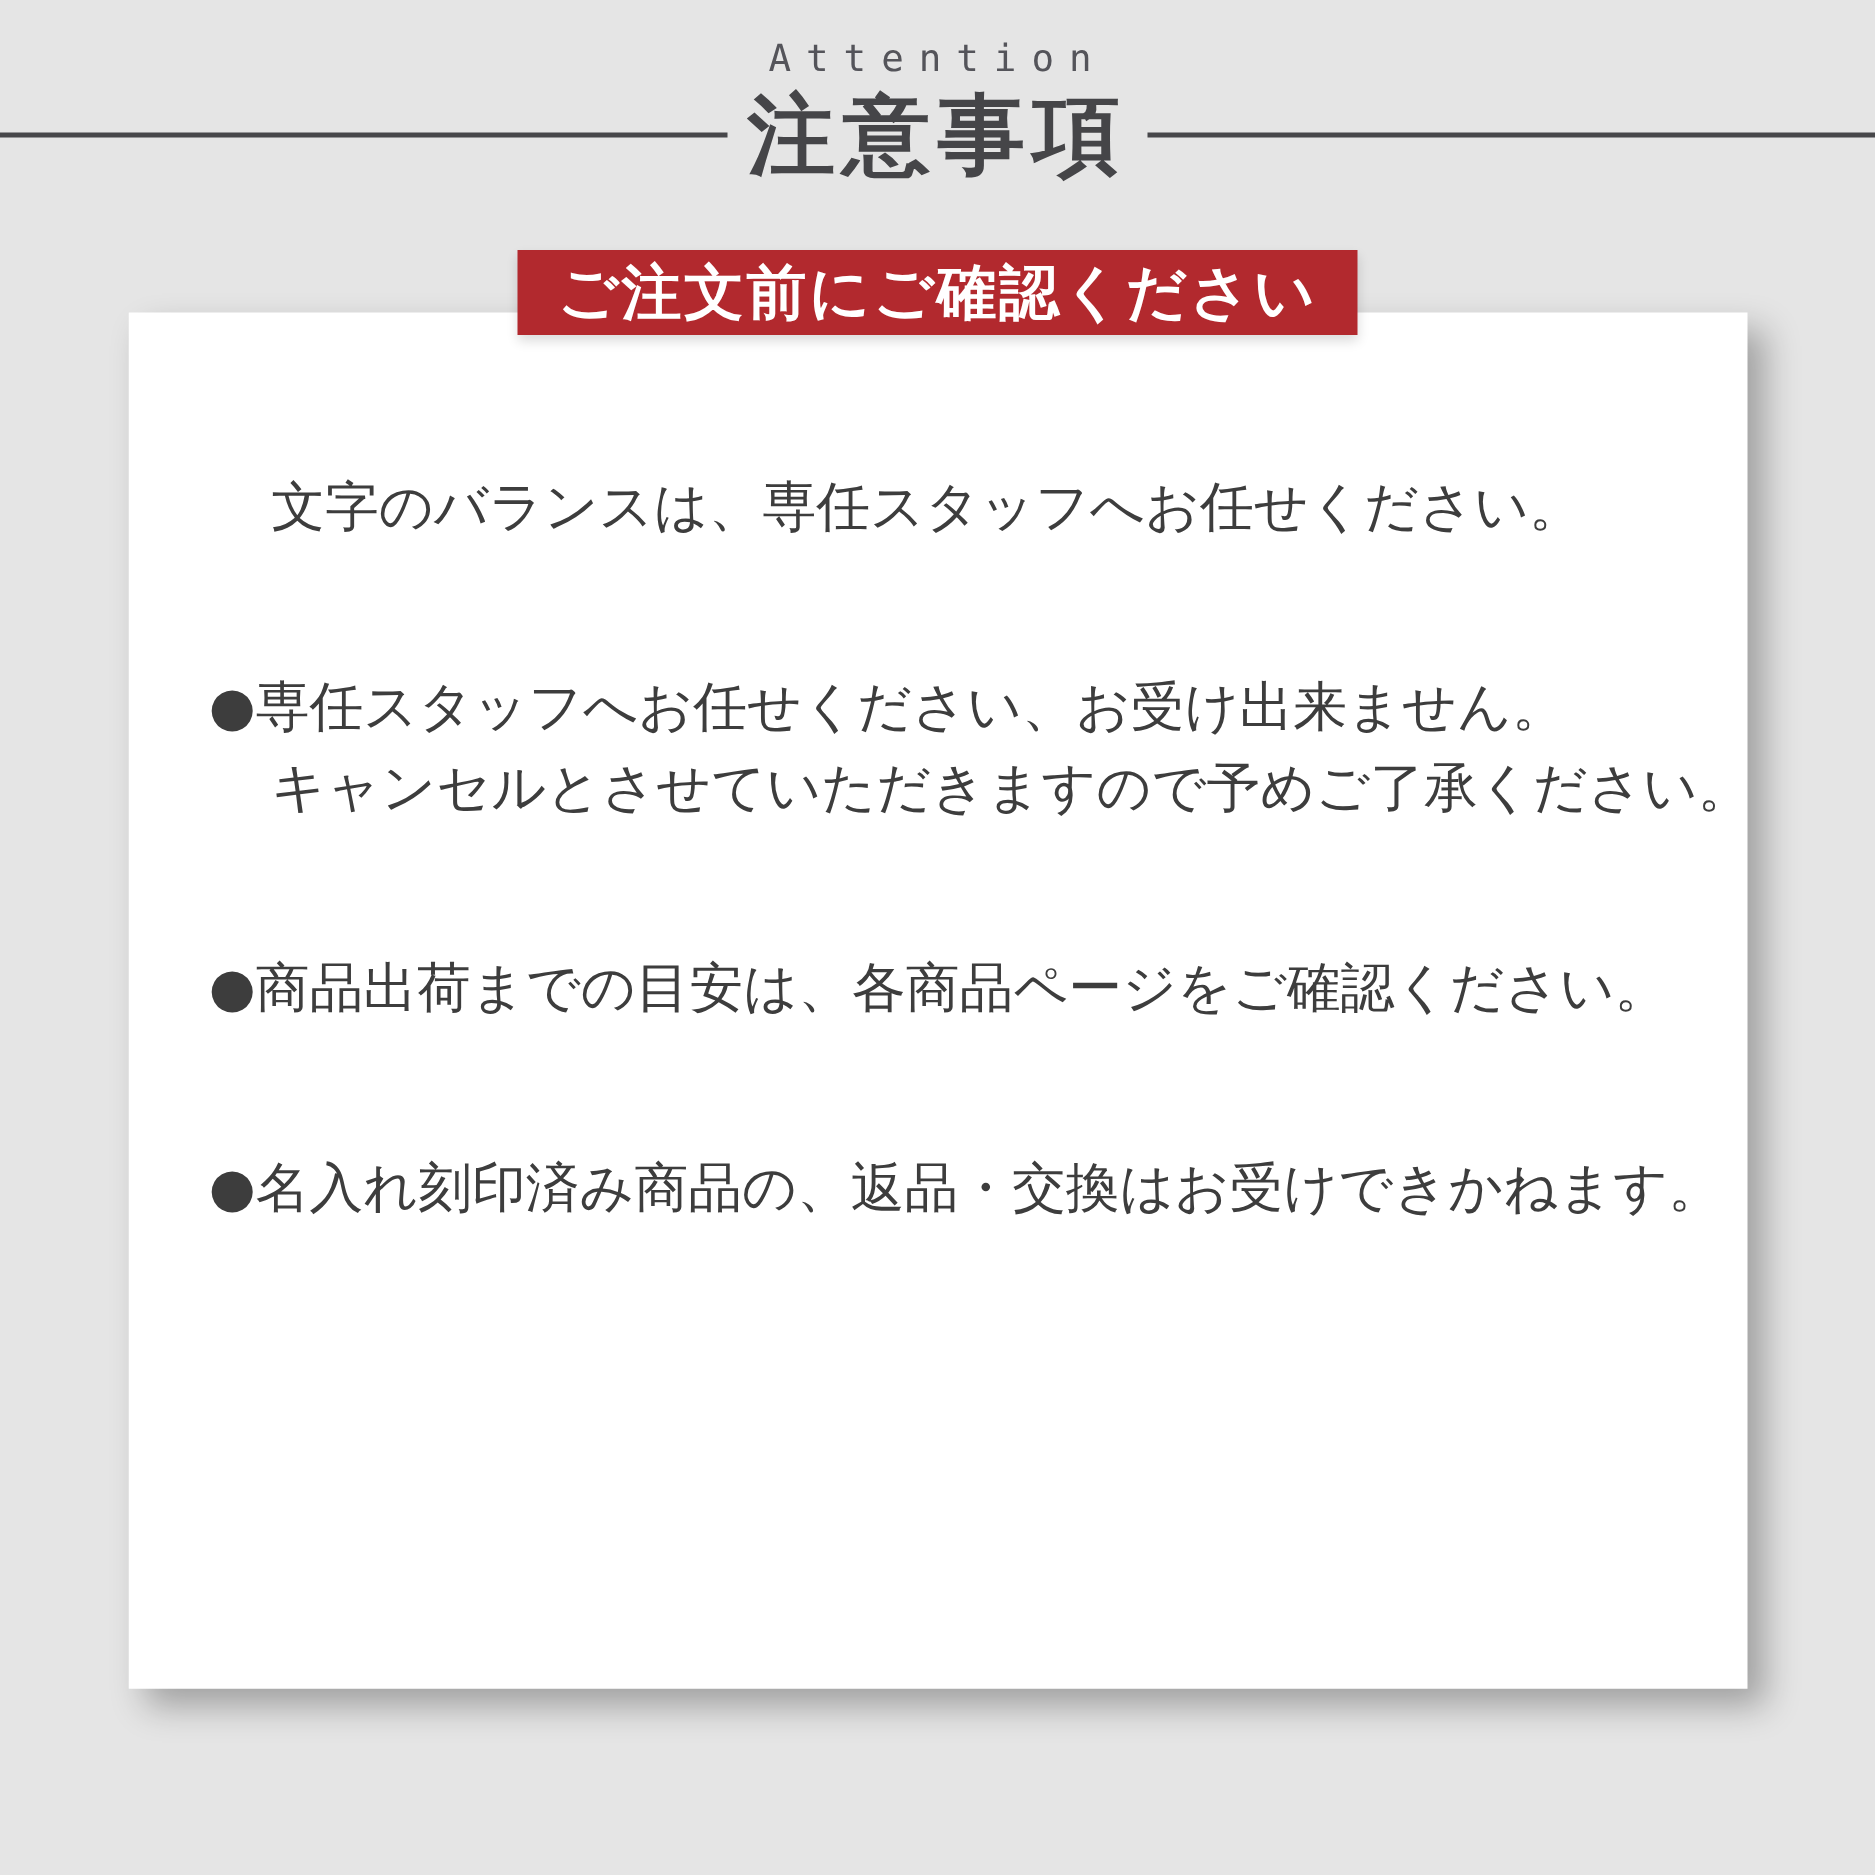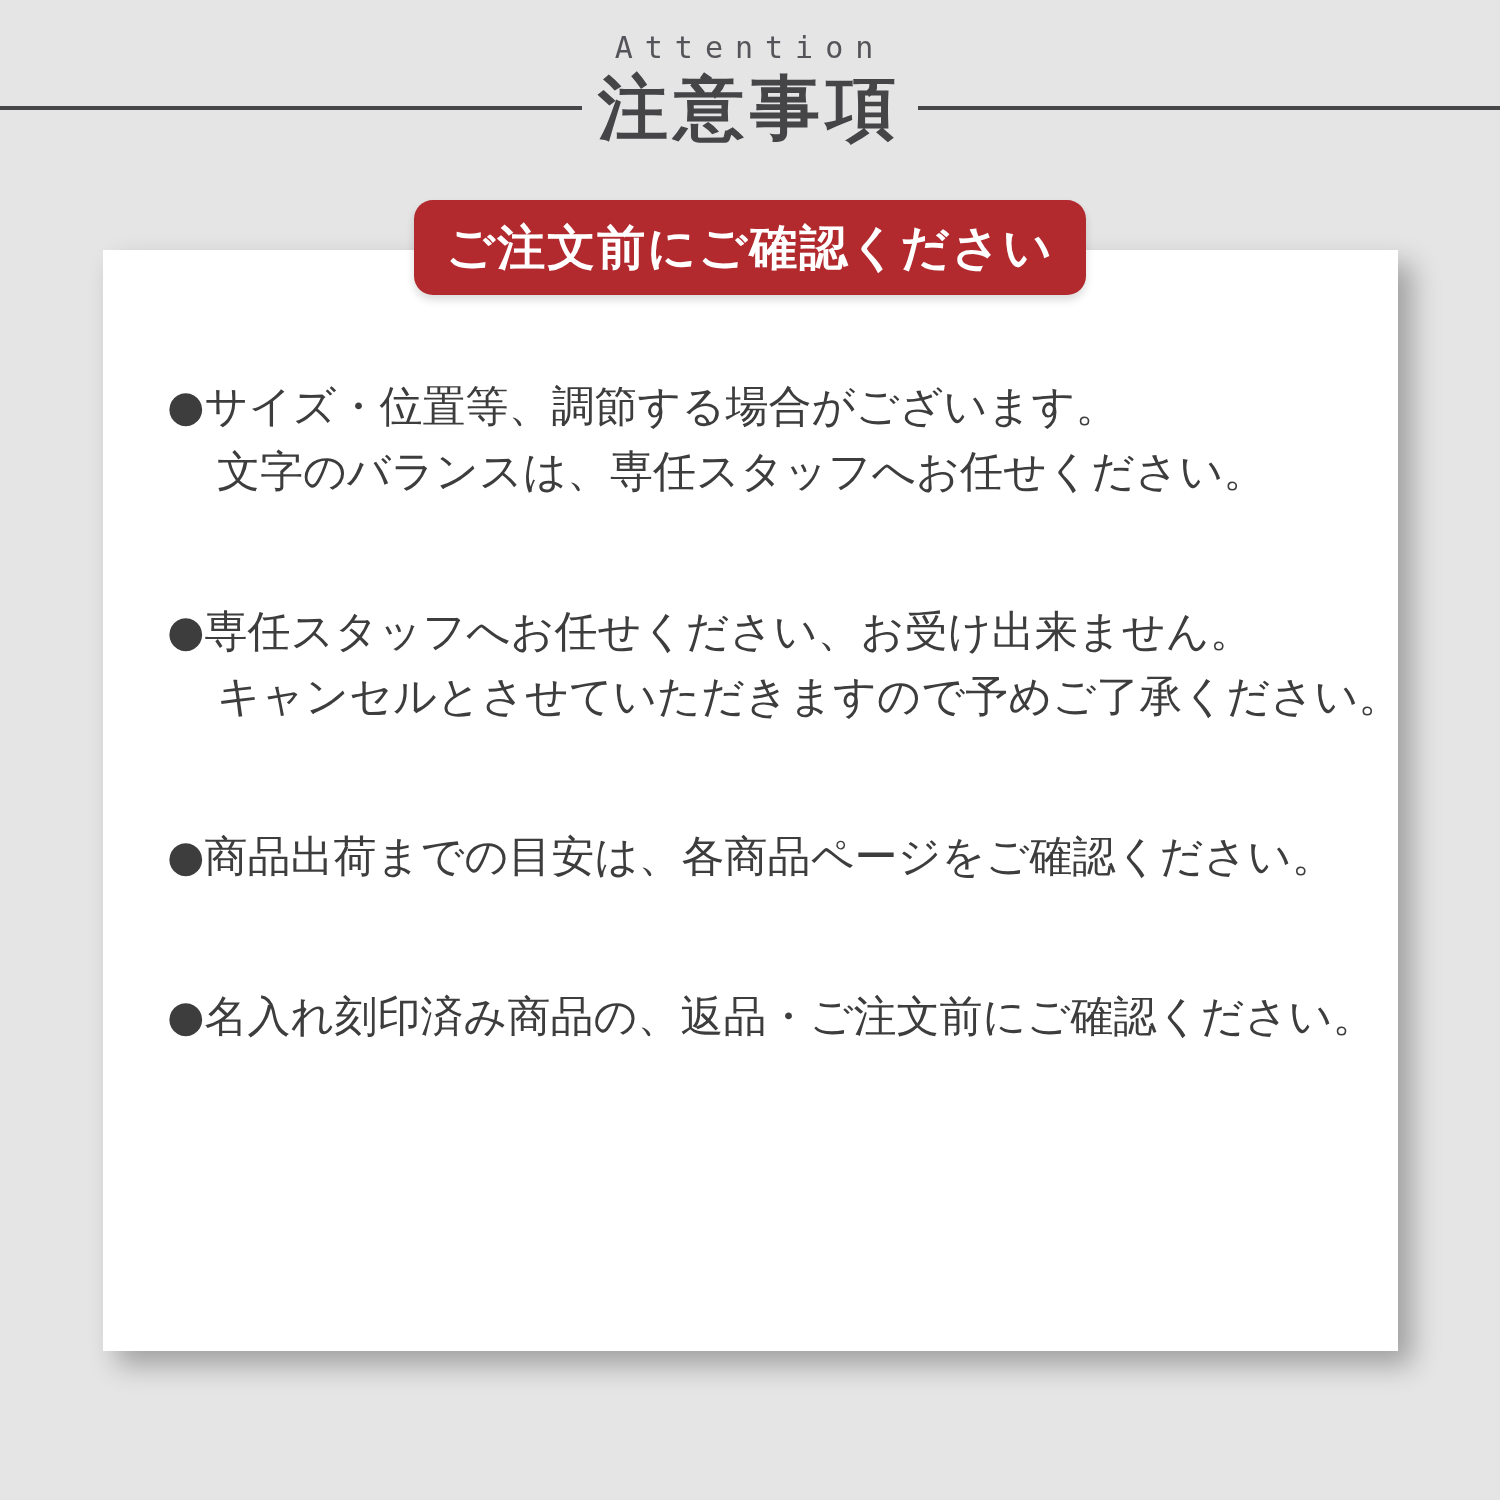--- a/index.html
+++ b/index.html
@@ -46,28 +46,27 @@
     white-space: nowrap;
     line-height: 1;
   }
 
   
   .banner {
     position: absolute;
     top: 200px;
     left: 414px;
     width: 672px;
-    height: 95px;
+    height: 68px;
     background: #b2292e;
     display: flex;
     align-items: center;
     justify-content: center;
     box-shadow: 0 5px 9px rgba(0,0,0,0.14);
     z-index: 2;
-    border-radius: 19px;
   }
   .banner-label {
     font-family: "DejaVu Serif", "Liberation Serif", serif;
     font-size: 48px;
     font-weight: 600;
     letter-spacing: 2px;
     color: #ffffff;
     white-space: nowrap;
   }
 
@@ -126,33 +125,32 @@
   </div>
 
   <div class="banner">
     <span class="banner-label">ご注文前にご確認ください</span>
   </div>
 
   <div class="card">
 
 
     <div class="note-block">
-      <div class="note-line"><span class="bullet">●</span><span>サイズ・位置等、調節する場合がございます。</span></div>
       <div class="note-line note-line2">文字のバランスは、専任スタッフへお任せください。</div>
     </div>
 
     <div class="note-block">
       <div class="note-line"><span class="bullet">●</span><span>専任スタッフへお任せください、お受け出来ません。</span></div>
       <div class="note-line note-line2">キャンセルとさせていただきますので予めご了承ください。</div>
     </div>
 
     <div class="note-block">
       <div class="note-line"><span class="bullet">●</span><span>商品出荷までの目安は、各商品ページをご確認ください。</span></div>
     </div>
 
     <div class="note-block">
-      <div class="note-line"><span class="bullet">●</span><span>名入れ刻印済み商品の、返品・ご注文前にご確認ください。</span></div>
+      <div class="note-line"><span class="bullet">●</span><span>名入れ刻印済み商品の、返品・交換はお受けできかねます。</span></div>
     </div>
 
   </div>
 
 
 </div>
 
 </body></html>

